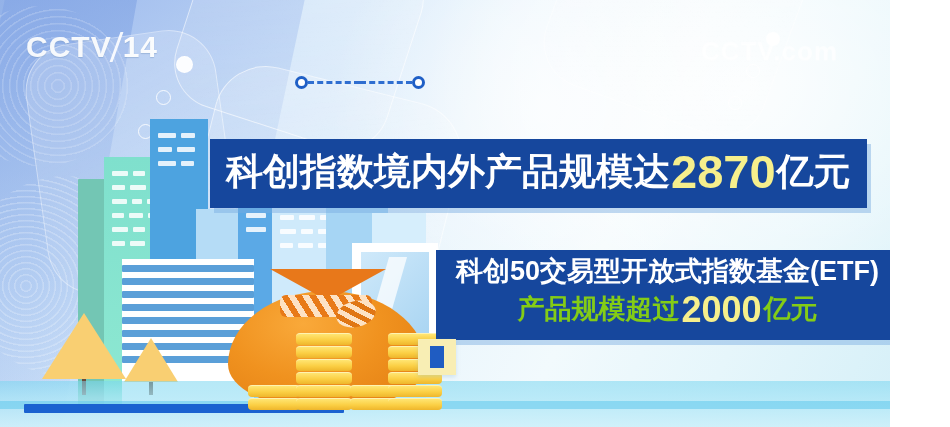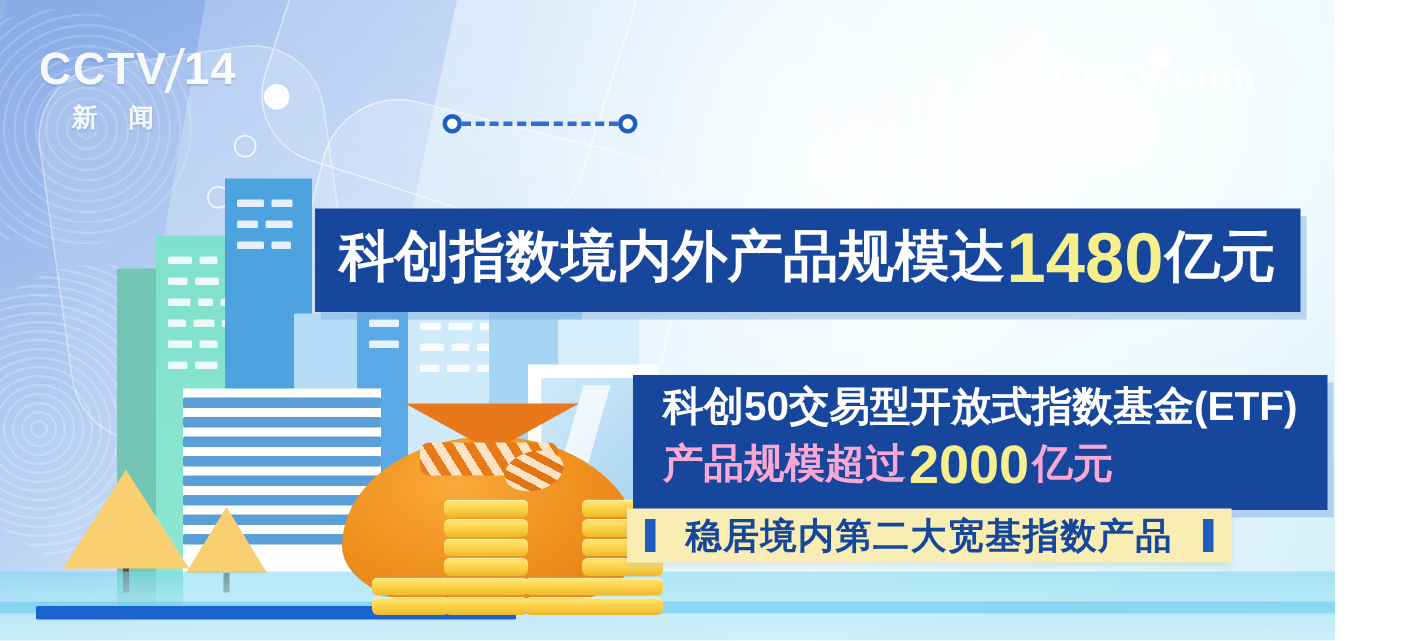--- a/index.html
+++ b/index.html
@@ -286,32 +286,32 @@
   .qz-dot {
     width: 12px; height: 12px; border-radius: 50%;
     background: #1f5cc2; flex: 0 0 auto;
   }
   .qz-dash {
     width: 112px; height: 0; border-top: 3px dashed #2f6ed0;
     margin-left: 4px; flex: 0 0 auto;
   }
 
   .subbox {
-    position: absolute; left: 422px; top: 250px;
+    position: absolute; left: 436px; top: 250px;
     background: #16479d;
     padding: 6px 20px 10px 20px;
-    text-align: left;
+    text-align: center;
     white-space: nowrap;
     box-shadow: 4px 5px 0 rgba(120,170,225,.45);
   }
   .subbox .l1 {
     font-size: 27px; font-weight: 700; color: #ffffff; line-height: 1.15;
   }
   .subbox .l2 { line-height: 1.15; margin-top: 2px; }
-  .subbox .l2 .t { font-size: 27px; font-weight: 700; color: #f9a8d4; vertical-align: middle; }
+  .subbox .l2 .t { font-size: 27px; font-weight: 700; color: #84cc16; vertical-align: middle; }
   .subbox .l2 .num {
     font-size: 36px; font-weight: 700; color: #f6ef8c; vertical-align: middle; padding: 0 2px;
   }
 
   .ribbon {
     position: absolute; left: 418px; top: 339px;
     background: #f8eeb4;
     height: 36px;
     display: flex; align-items: center;
     padding: 0 12px;
@@ -353,21 +353,20 @@
     <i class="e2"></i>
     <i class="e3"></i>
   </div>
 
   <div class="logo-wrap">
     <div class="logo-main">
       <span>CCTV</span>
       <span class="logo-slash"></span>
       <span class="logo-13">14</span>
     </div>
-    <div class="logo-sub">新 闻</div>
   </div>
 
   <div class="bg-layer watermark-topright">CCTV.com</div>
 
   <div class="city">
     <div class="bld b1"></div>
     <div class="bld b2">
       <div class="win-rows">
         <div class="wrow">
             <span style="width:16px"></span>
@@ -544,30 +543,29 @@
   </div>
 
   <div class="pill-row">
     <span class="endcap"></span>
     <span class="dashline"></span>
     <span class="dashline"></span>
     <span class="endcap"></span>
   </div>
 
   <div class="headline">
-    <span class="t">科创指数境内外产品规模达</span><span class="num">1480</span><span class="t">亿元</span>
+    <span class="t">科创指数境内外产品规模达</span><span class="num">2870</span><span class="t">亿元</span>
   </div>
 
 
   <div class="subbox">
     <div class="l1">科创50交易型开放式指数基金(ETF)</div>
     <div class="l2">
       <span class="t">产品规模超过</span><span class="num">2000</span><span class="t">亿元</span>
     </div>
   </div>
 
   <div class="ribbon">
     <span class="bar"></span>
-    <span class="rtext">稳居境内第二大宽基指数产品</span>
     <span class="bar"></span>
   </div>
 
 </div>
 
 </body></html>

